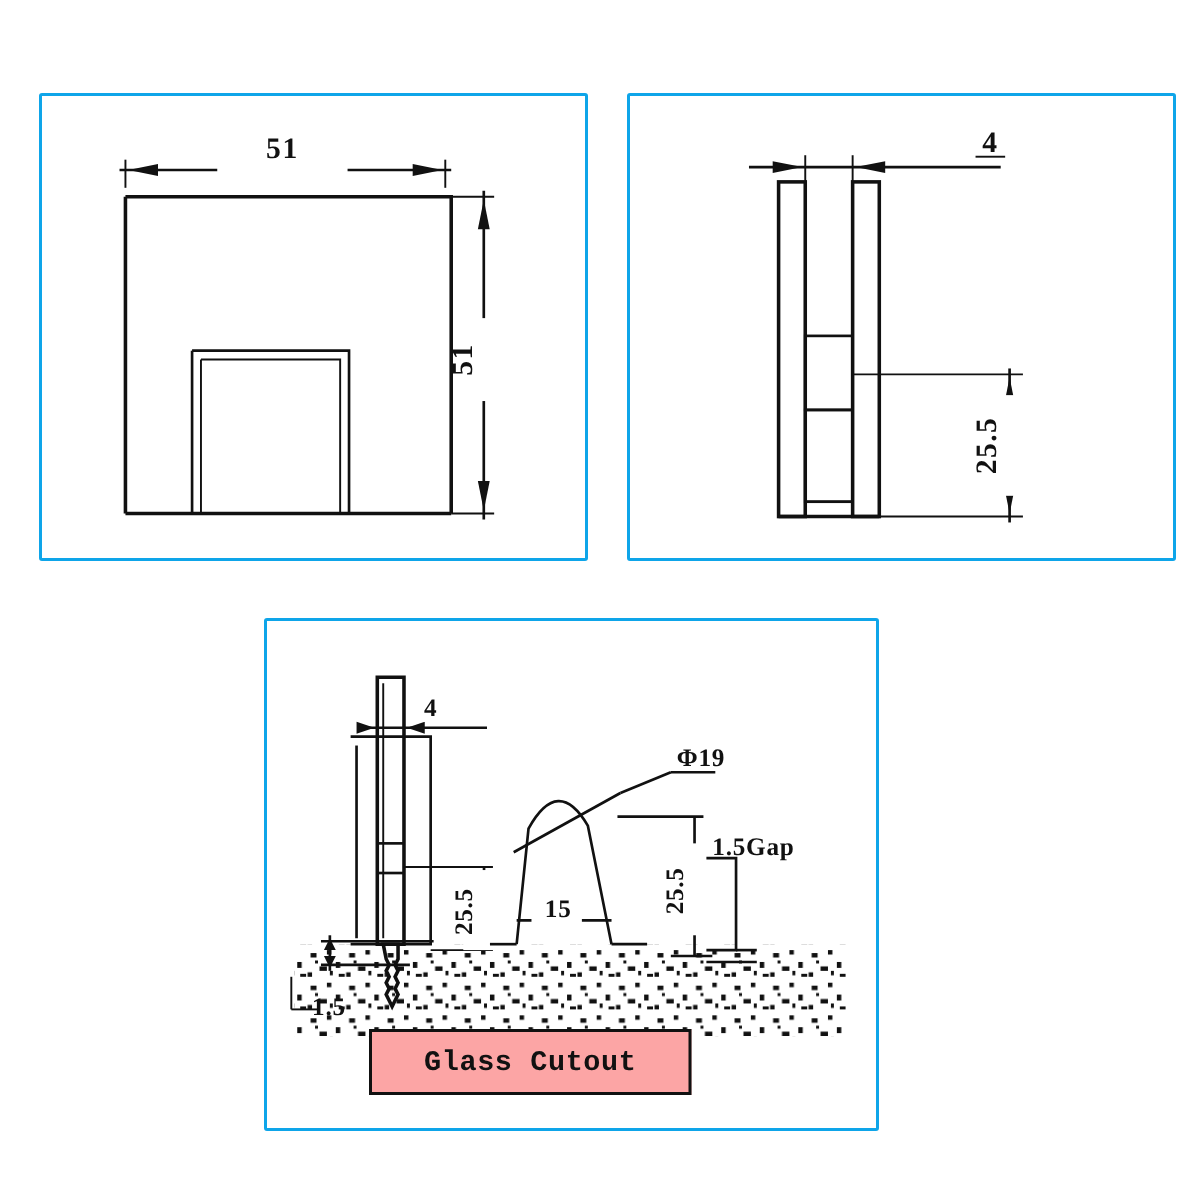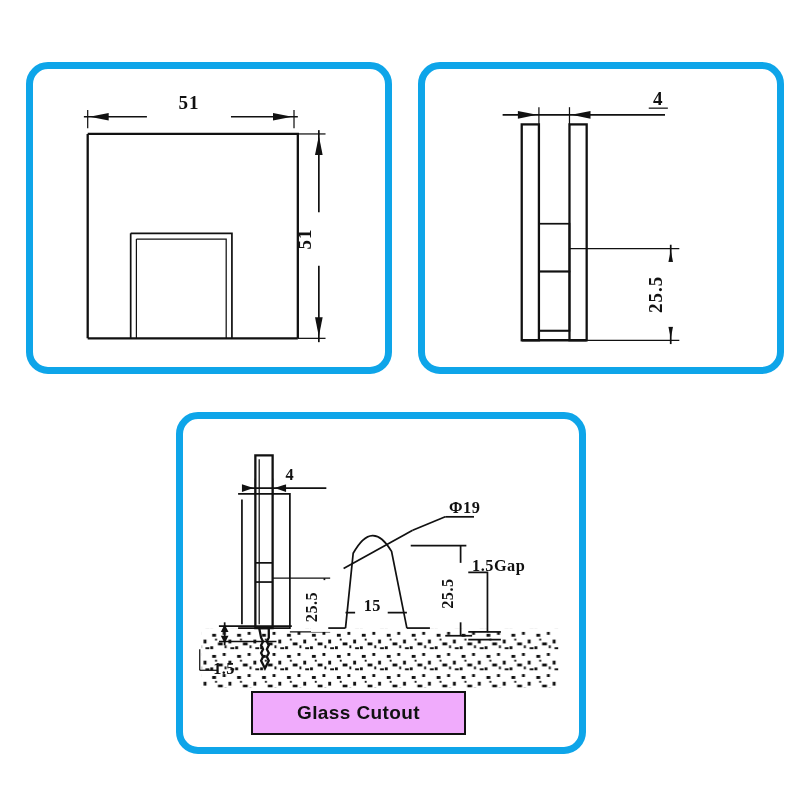--- a/index.html
+++ b/index.html
@@ -16,45 +16,45 @@
     font-family: "Liberation Serif", serif;
   }
   #sheet {
     position: absolute;
     left: 0; top: 0;
     width: 800px;
     height: 800px;
   }
   .panel-frame {
     position: absolute;
-    border: 7px solid #0ea5e9;
-    border-radius: 22px;
+    border: 2px solid #0ea5e9;
+    border-radius: 2px;
     background: #ffffff;
     box-sizing: border-box;
   }
   #panel-front  { left: 26px;  top: 62px;  width: 366px; height: 312px; }
   #panel-side   { left: 418px; top: 62px;  width: 366px; height: 312px; }
   #panel-detail { left: 176px; top: 412px; width: 410px; height: 342px; }
 
   .panel-svg {
     position: absolute;
     left: 0; top: 0;
     width: 100%;
     height: 100%;
     overflow: visible;
   }
   .cutout-label {
     position: absolute;
     border: 2px solid #111111;
-    background: #f0abfc;
+    background: #fca5a5;
     box-sizing: border-box;
     display: flex;
     align-items: center;
     justify-content: center;
-    font-family: Liberation Sans, sans-serif;
+    font-family: Liberation Mono, monospace;
     font-weight: bold;
     letter-spacing: 0.4px;
     color: #111111;
     text-align: center;
   }
   #glass-cutout-label {
     left: 68px;
     top: 272px;
     width: 215px;
     height: 44px;

